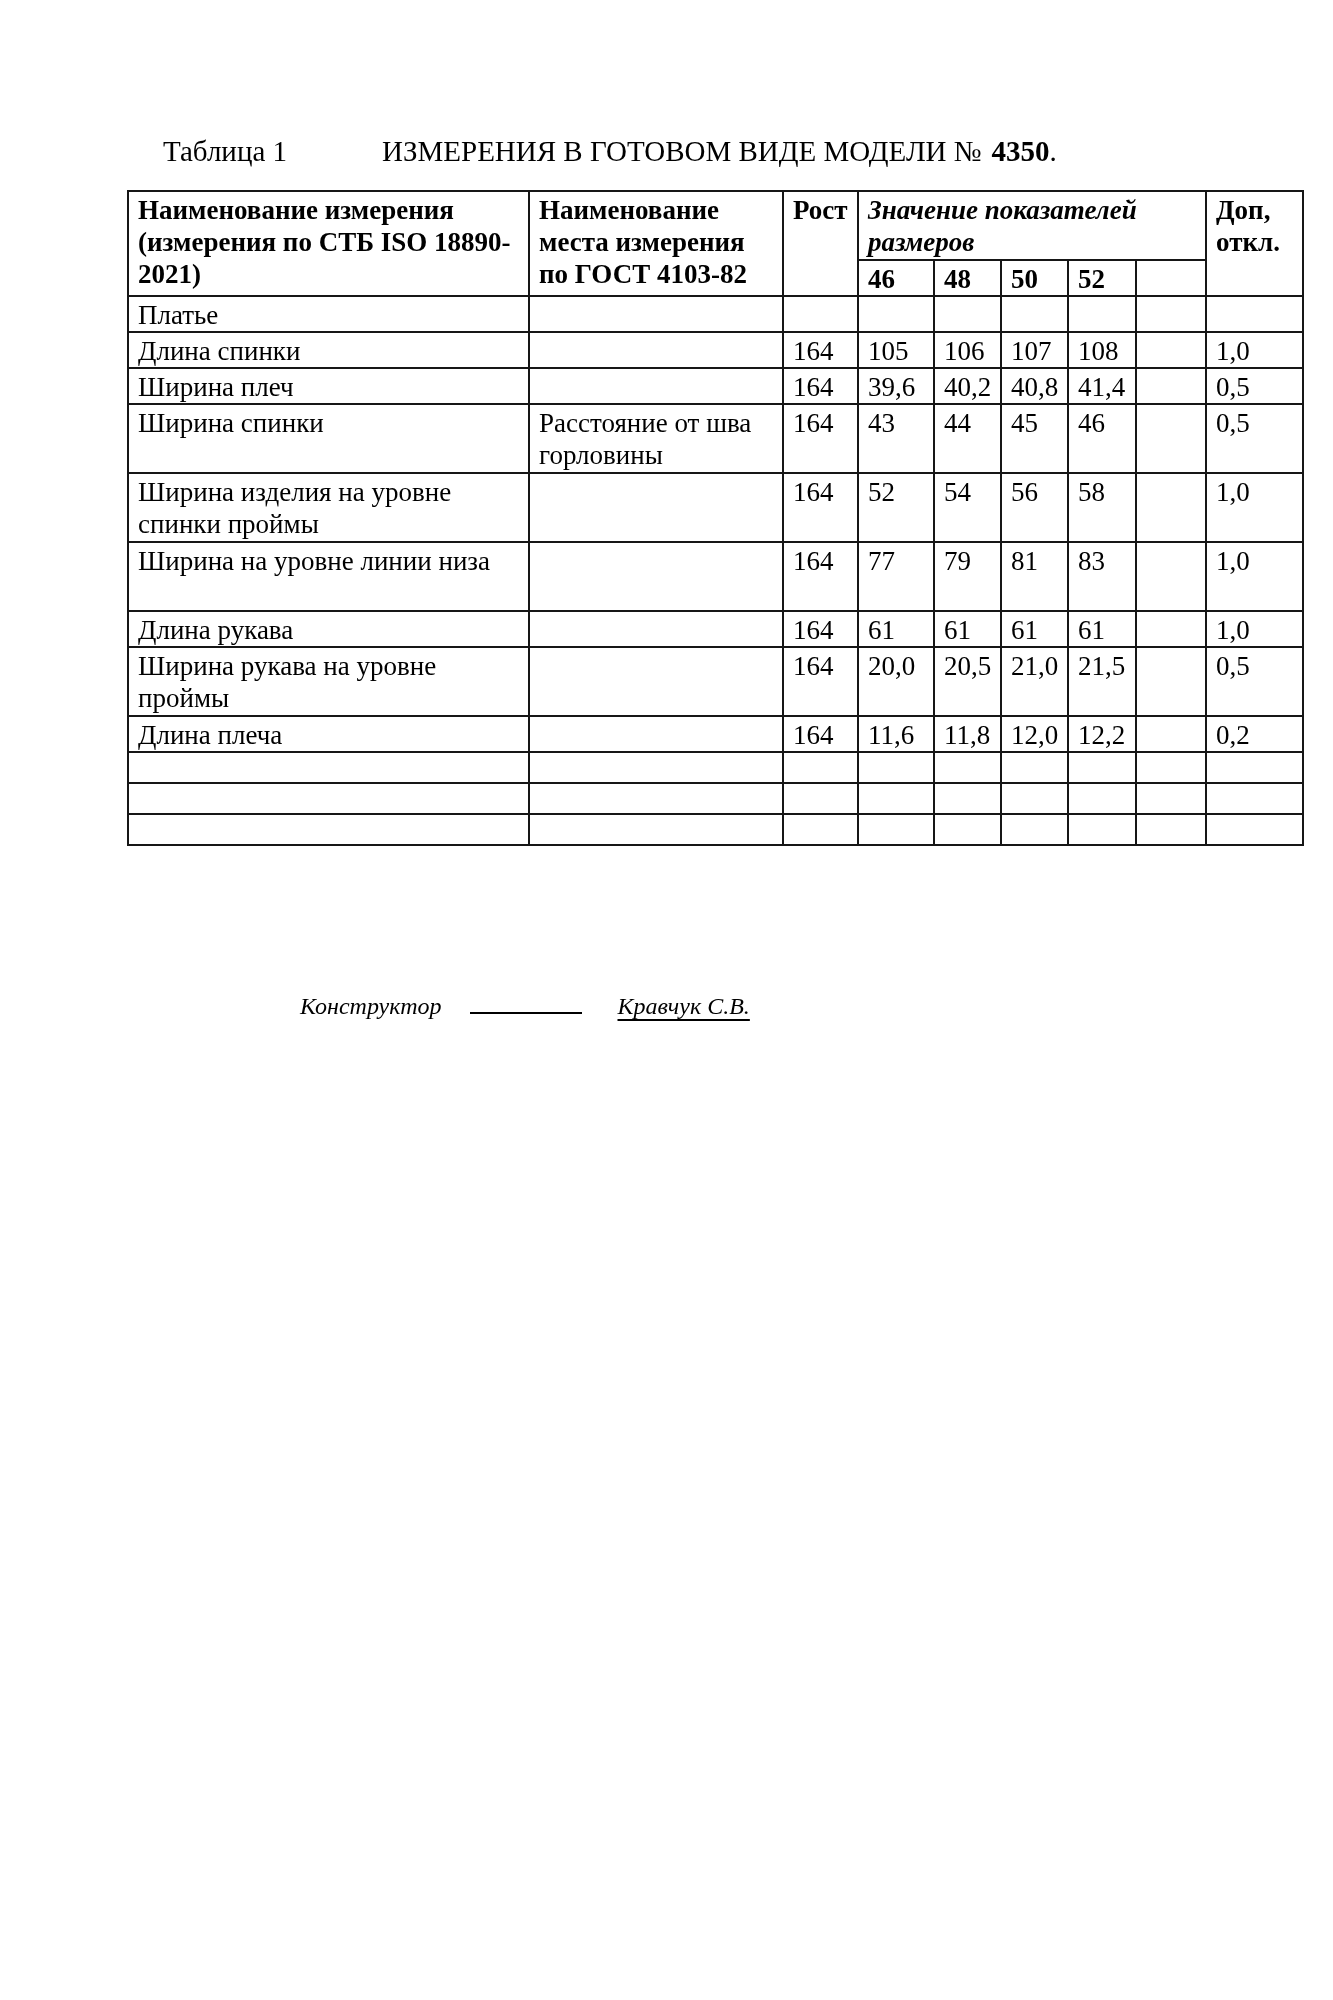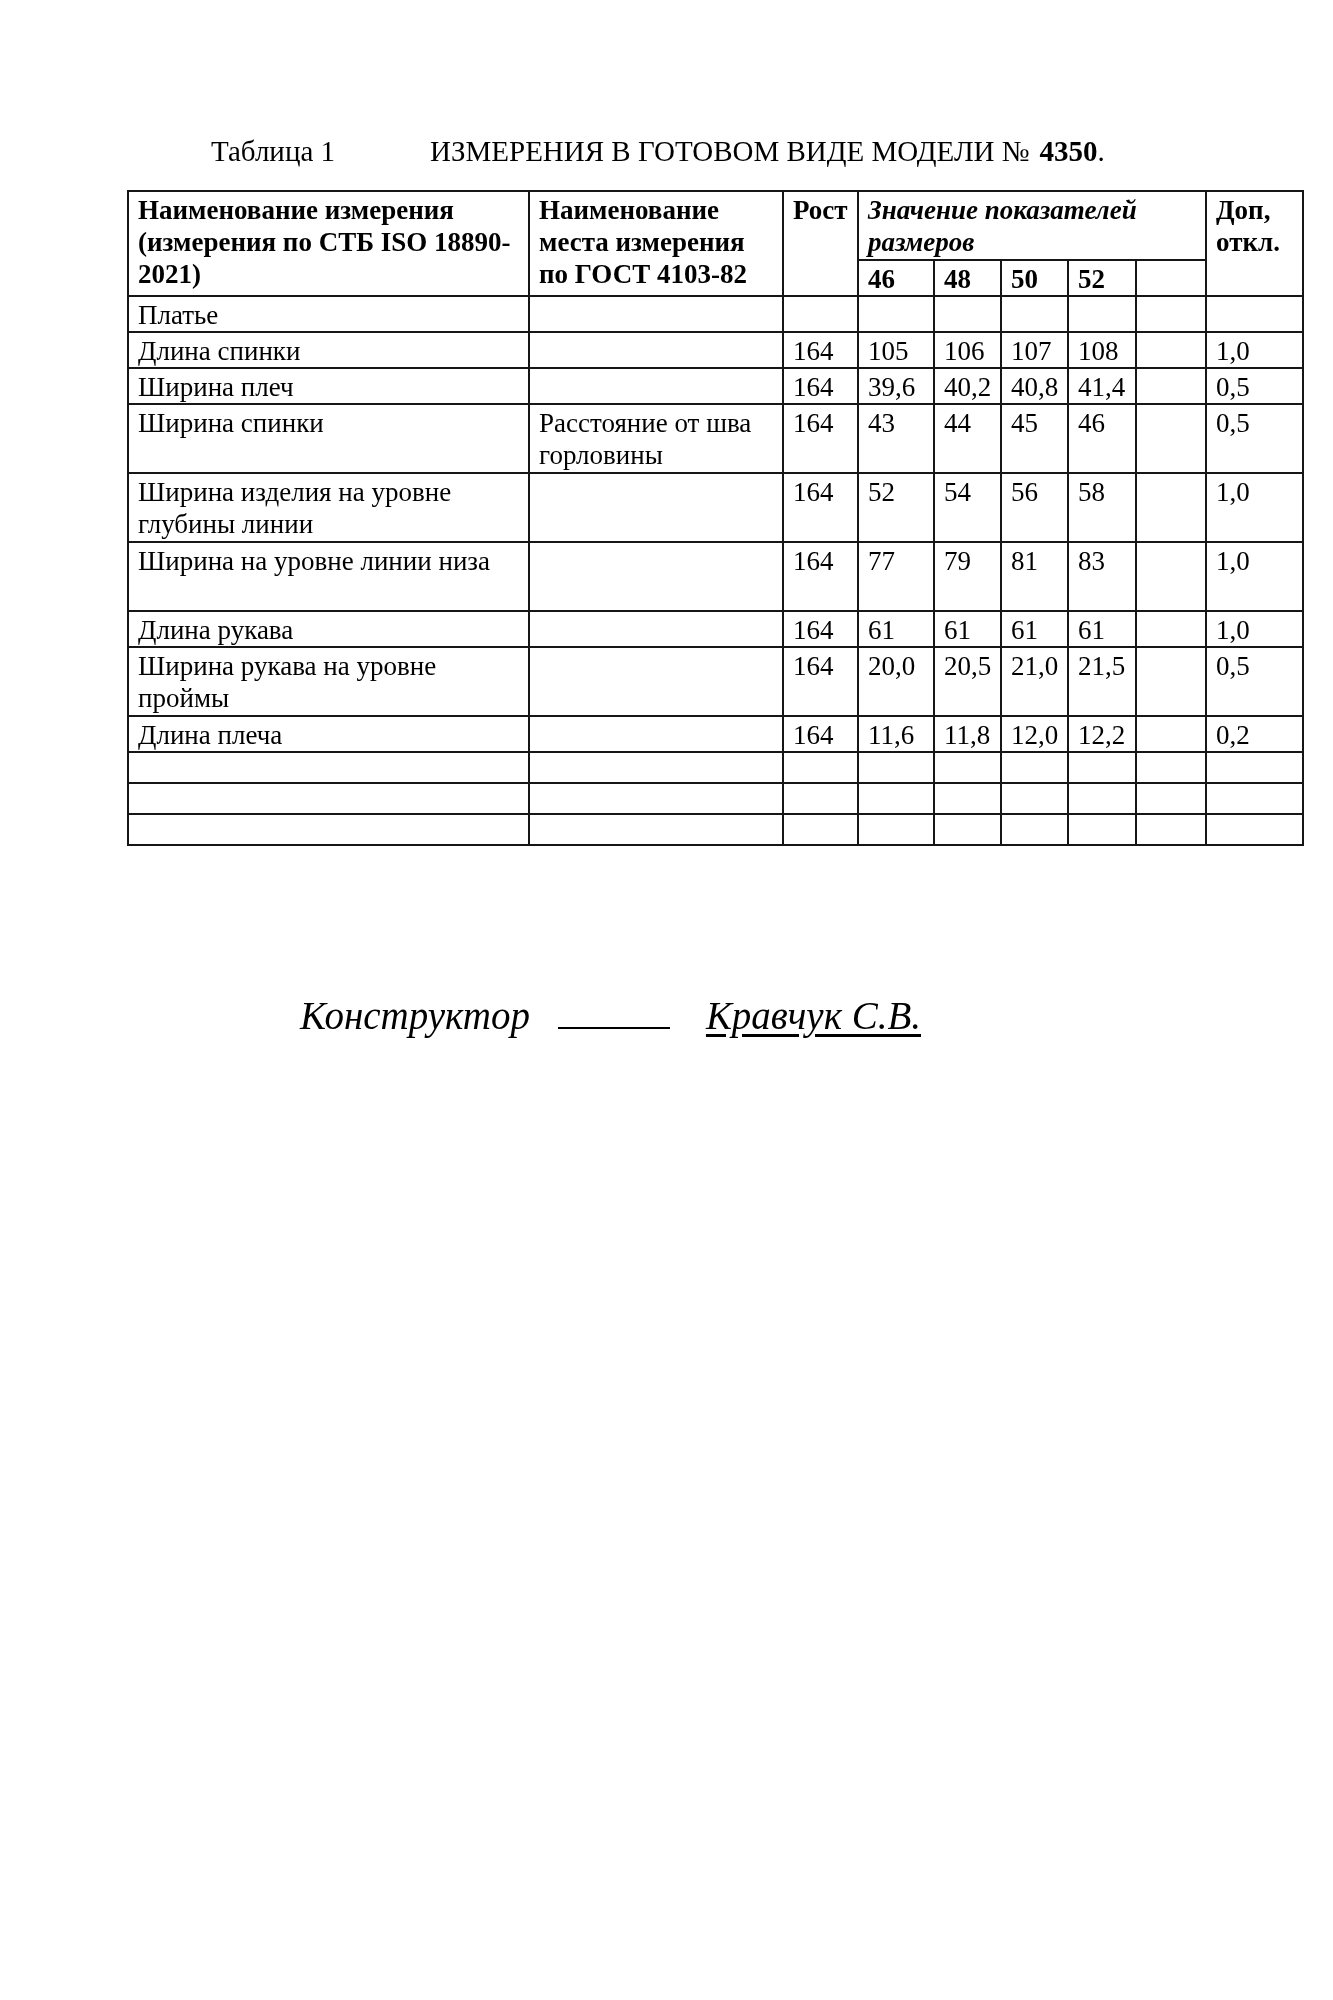--- a/index.html
+++ b/index.html
@@ -9,21 +9,21 @@
     font-family: "Liberation Serif", serif;
     color: #000;
   }
   .page { position: relative; width: 1333px; height: 2000px; overflow: hidden; }
 
   
   .title {
     position: absolute; left: 163px; top: 133px;
     font-size: 29px; line-height: 36px; white-space: nowrap;
   }
-  .title .tbl-label { margin-right: 95px; margin-left: 48px; }
+  .title .tbl-label { margin-right: 95px; }
   .title .model-no { font-weight: bold; margin-left: 10px; }
 
   
   table.meas {
     position: absolute; left: 127px; top: 190px;
     width: 1175px; table-layout: fixed;
     border-collapse: collapse;
     border: 2px solid #000;
   }
   table.meas th, table.meas td {
@@ -45,21 +45,21 @@
   tr.hdr1  { height: 69px; }
   tr.hdr2  { height: 34px; }
   tr.r1    { height: 34px; }
   tr.r2    { height: 69px; margin-top: 40px; }
   tr.rlast { height: 28px; }
   tr.emptyr{ height: 31px; }
 
   
   .sig {
     position: absolute; left: 300px; top: 988px;
-    font-size: 39px; font-style: italic;
+    font-size: 24px; font-style: italic;
     display: flex; align-items: baseline; white-space: nowrap;
   }
   .sig .blank {
     display: inline-block; width: 112px; height: 1em;
     border-bottom: 2px solid #000;
     margin-left: 28px; margin-right: 36px;
   }
   .sig .sig-name { text-decoration: underline; text-underline-offset: 5px; }
 </style>
 </head>
@@ -142,21 +142,21 @@
       <td class="c">164</td>
       <td class="c sm">43</td>
       <td class="c sm">44</td>
       <td class="c sm">45</td>
       <td class="c sm">46</td>
       <td class="c sm"></td>
       <td class="c sm">0,5</td>
     </tr>
 
     <tr class="r2">
-      <td class="just">Ширина изделия на уровне глубины линии</td>
+      <td class="just">Ширина изделия на уровне спинки проймы</td>
       <td class="just"></td>
       <td class="c">164</td>
       <td class="c sm">52</td>
       <td class="c sm">54</td>
       <td class="c sm">56</td>
       <td class="c sm">58</td>
       <td class="c sm"></td>
       <td class="c sm">1,0</td>
     </tr>
 

